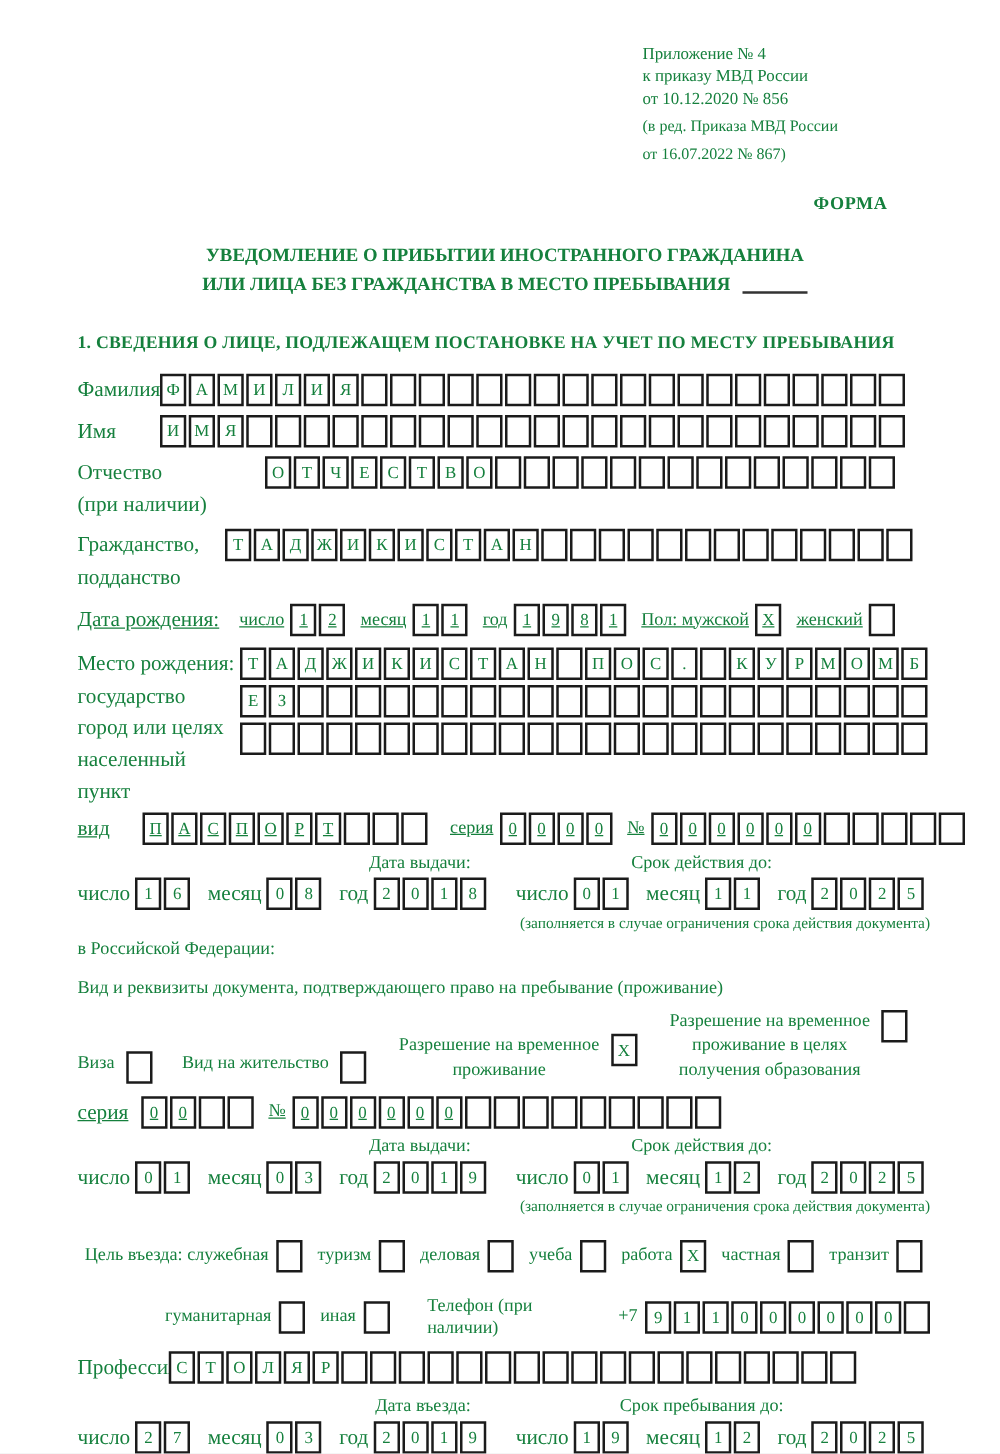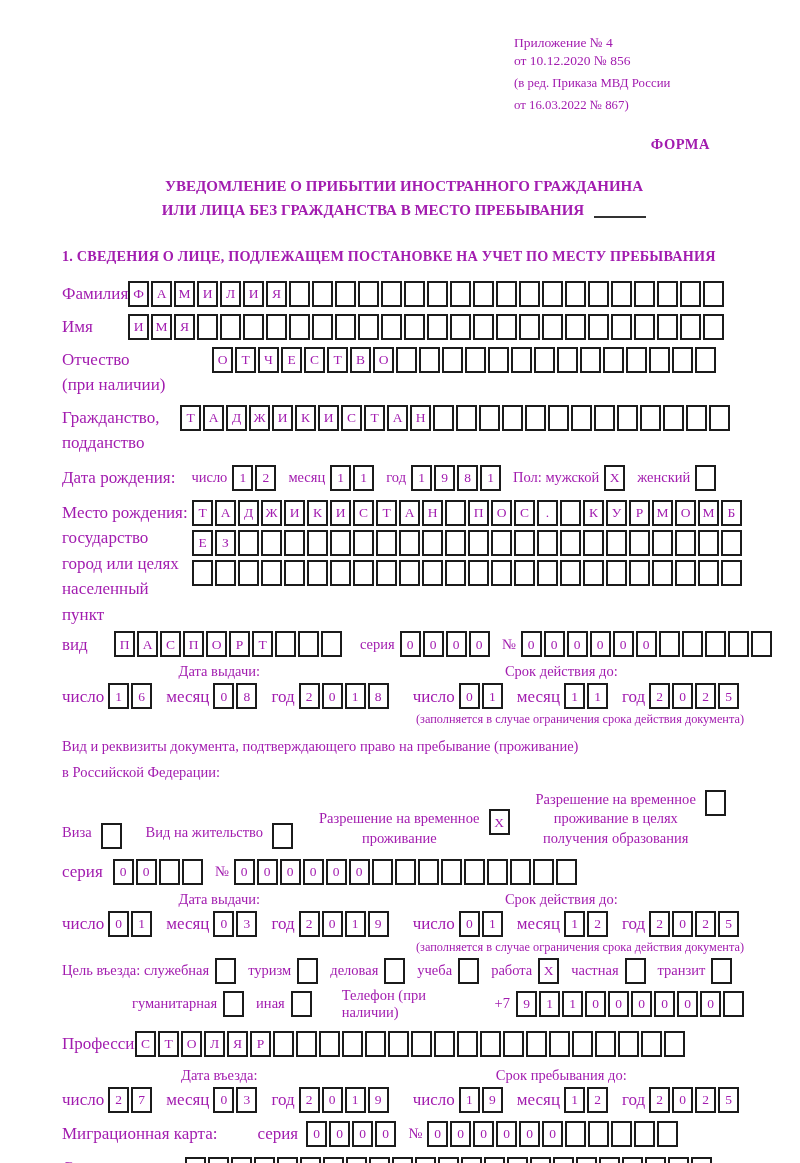--- a/index.html
+++ b/index.html
@@ -1,19 +1,19 @@
 <!DOCTYPE html>
 <html lang="ru"><head>
 <meta charset="utf-8">
 <style>
   html,body{margin:0;padding:0;background:#e8e8e8;}
   .page{
     width:800px;height:1163px;box-sizing:border-box;background:#ffffff;
     margin:0 auto;padding:34px 54px 18px 62px;overflow:hidden;position:relative;
-    font-family:"Liberation Serif","DejaVu Serif",serif;color:#a21caf;
+    font-family:"Liberation Serif","DejaVu Serif",serif;color:#15803d;
   }
   .hdr{margin-left:auto;width:232px;font-size:13.5px;line-height:1.34;}
   .hdr .sub{margin-top:5px;font-size:12.8px;}
   .forma{font-weight:bold;font-size:14.5px;text-align:right;margin:22px 36px 0 0;letter-spacing:.5px;}
   .title{margin-top:22px;text-align:center;font-weight:bold;font-size:15px;line-height:1.55;}
   .uline{display:inline-block;width:52px;border-bottom:2px solid #333;margin-left:10px;transform:translateY(3px);}
   .sect{margin-top:26px;font-weight:bold;font-size:14.2px;letter-spacing:.2px;}
   .frow{display:flex;align-items:flex-start;margin-top:7px;}
   .lbl{font-size:17px;line-height:1.5;flex:none;}
   .w66{width:66px;}
@@ -22,53 +22,54 @@
   .w130{width:130px;}
   .w52{width:52px;}
   .w123{width:123px;}
   .boxrow{display:flex;flex-wrap:nowrap;}
   .stack>.boxrow{margin-bottom:4px;}
   .cbox{
     display:inline-flex;flex:none;align-items:center;justify-content:center;
     width:17px;height:22px;border:2px solid #1b1b1b;margin-right:2px;
     font-size:13.5px;line-height:1;background:#fff;
   }
-  .inline{display:flex;align-items:center;font-size:14.5px;}
+  .inline{display:flex;align-items:center;font-size:14.5px;text-decoration:underline;}
   .inline .gap{margin-left:10px;margin-right:5px;}
   .inline .gap2{margin-left:16px;margin-right:5px;}
   .center-b{font-weight:bold;text-align:center;font-size:14.2px;margin-top:8px;}
   .subhead2{display:flex;font-size:14.5px;margin-top:6px;}
-  .subhead2 .shl{width:46%;text-align:center;}
+  .subhead2 .shl{width:46%;text-align:right;}
   .subhead2 .shr{width:54%;text-align:center;}
   .daterow{display:flex;margin-top:3px;font-size:14.5px;align-items:center;}
   .dgroup{display:flex;align-items:center;}
   .dgroup .lbl{margin-right:4px;}
   .dgroup .ml{margin-left:12px;}
   .dg-left{width:46%;}
   .dg-right{width:54%;padding-left:36px;box-sizing:border-box;}
   .note-r{font-size:12.3px;text-align:right;margin-top:3px;padding-right:2px;}
   .plain{font-size:14.5px;line-height:1.6;margin-top:8px;}
   .optrow{display:flex;align-items:flex-end;margin-top:6px;font-size:14.5px;}
   .opt{display:flex;align-items:flex-start;margin-right:14px;}
   .opt .ol{margin-right:9px;line-height:1.35;}
   .opt .center{text-align:center;}
-  .purpose{display:flex;align-items:center;font-size:14.5px;margin-top:3px;flex-wrap:nowrap;}
+  .purpose{display:flex;align-items:center;font-size:14.5px;margin-top:19px;flex-wrap:nowrap;justify-content:center;}
   .purpose span.pl{margin-right:6px;}
   .purpose .pbox{margin-right:10px;}
 </style>
 </head>
 <body>
 
 <div class="page">
 
   <div class="hdr">
     <div>Приложение № 4</div>
+    <div>к приказу МВД России</div>
     <div>от 10.12.2020 № 856</div>
     <div class="sub">(в ред. Приказа МВД России</div>
-    <div class="sub">от 16.03.2022 № 867)</div>
+    <div class="sub">от 16.07.2022 № 867)</div>
   </div>
 
   <div class="forma">ФОРМА</div>
 
   <div class="title">
     <div>УВЕДОМЛЕНИЕ О ПРИБЫТИИ ИНОСТРАННОГО ГРАЖДАНИНА</div>
     <div><span>ИЛИ ЛИЦА БЕЗ ГРАЖДАНСТВА В МЕСТО ПРЕБЫВАНИЯ</span><span class="uline"></span></div>
   </div>
 
   <div class="sect">1. СВЕДЕНИЯ О ЛИЦЕ, ПОДЛЕЖАЩЕМ ПОСТАНОВКЕ НА УЧЕТ ПО МЕСТУ ПРЕБЫВАНИЯ</div>
@@ -396,22 +397,22 @@
       <span class="boxrow">
           <span class="cbox">2</span>
           <span class="cbox">0</span>
           <span class="cbox">2</span>
           <span class="cbox">5</span>
         </span>
     </div>
   </div>
   <div class="note-r">(заполняется в случае ограничения срока действия документа)</div>
 
+  <div class="plain" style="margin-top:2px;">в Российской Федерации:</div>
   <div class="plain">Вид и реквизиты документа, подтверждающего право на пребывание (проживание)</div>
-  <div class="plain" style="margin-top:2px;">в Российской Федерации:</div>
 
   <div class="optrow">
     <div class="opt">
       <span class="ol">Виза</span>
       <span class="boxrow">
           <span class="cbox"></span>
         </span>
     </div>
     <div class="opt" style="margin-left:8px;font-family:Liberation Serif, serif;">
       <span class="ol">Вид на жительство</span>

